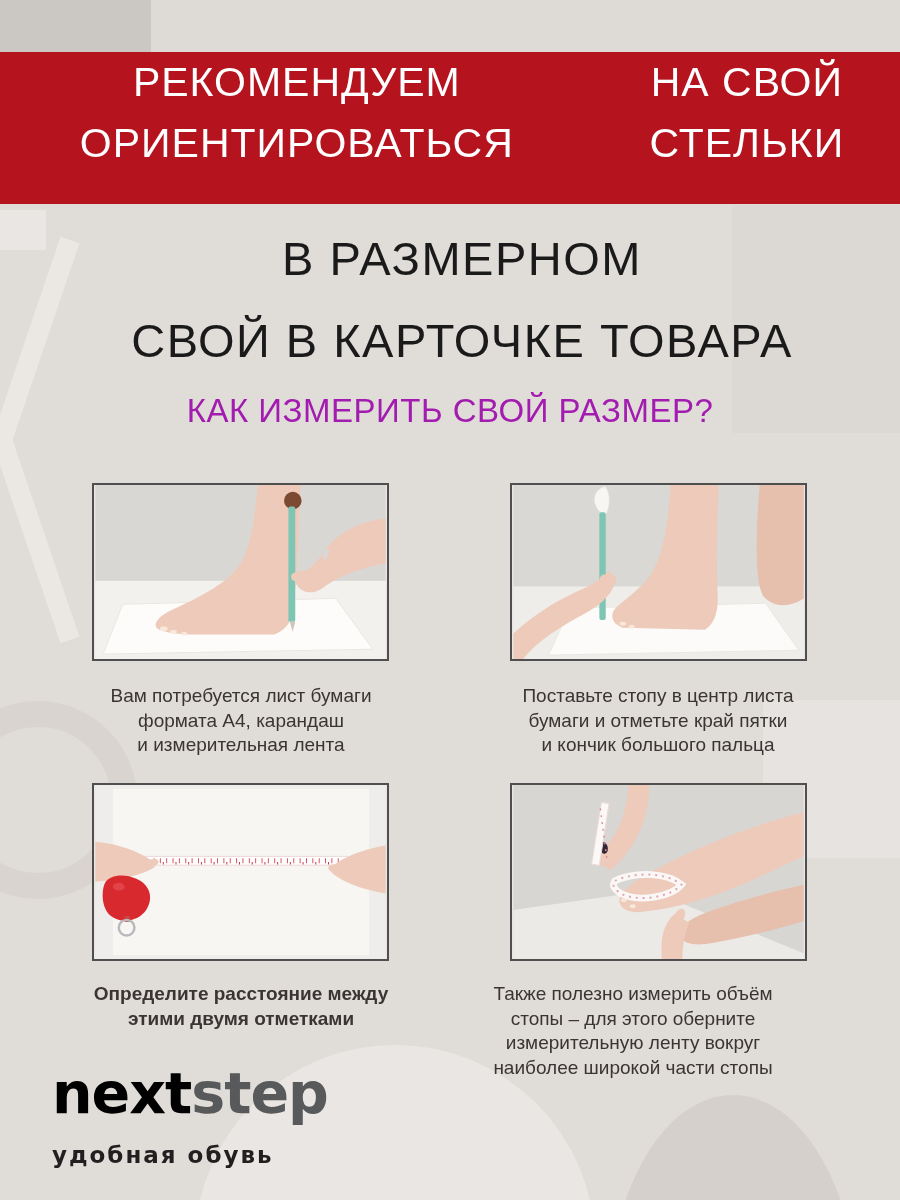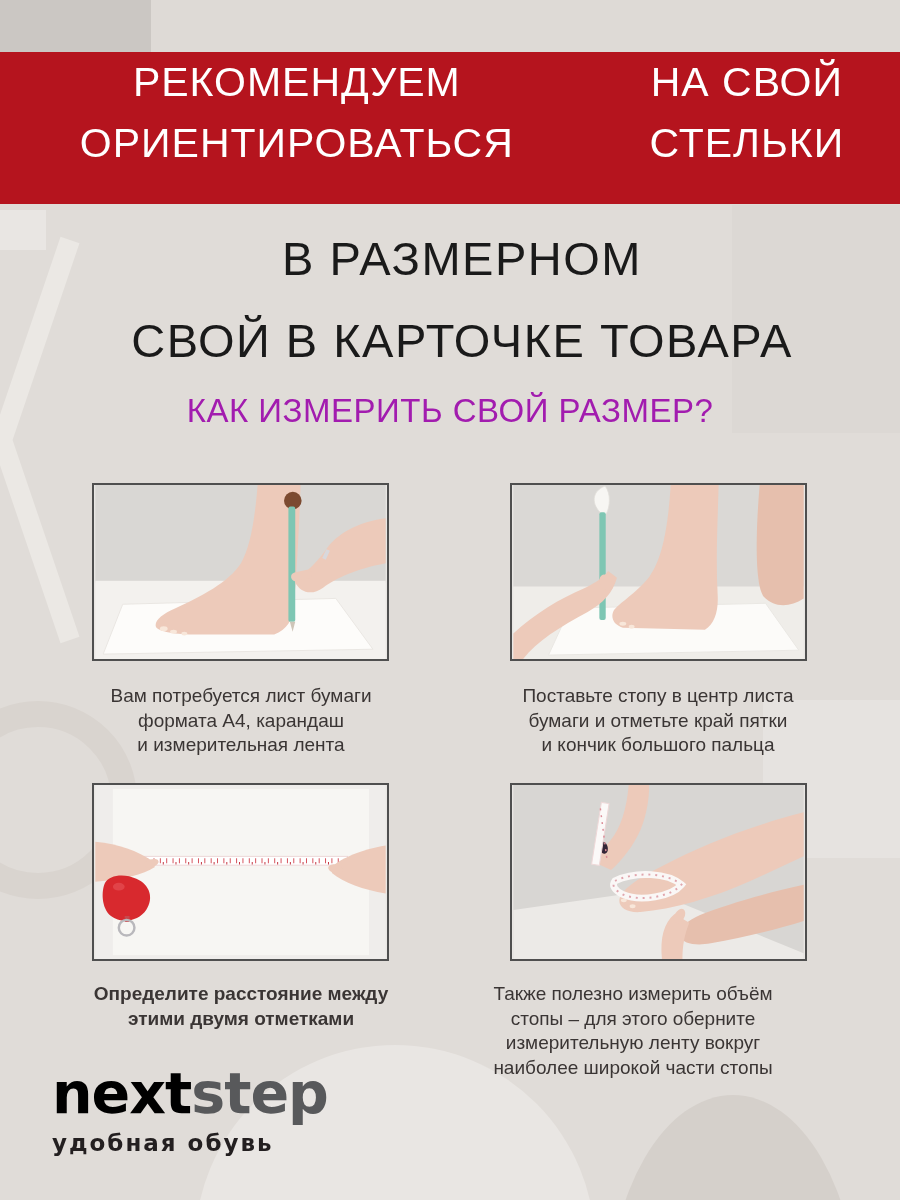--- a/index.html
+++ b/index.html
@@ -52,21 +52,21 @@
   #caption-1{left:61px;top:684px;}
   #caption-2{left:478px;top:684px;}
   #caption-3{left:61px;top:982px;font-weight:bold;}
   #caption-4{left:453px;top:982px;}
   
   #logo{position:absolute;z-index:2;left:52px;top:1064px;font-family:"DejaVu Sans",sans-serif;}
   #logo-word{font-size:57px;font-weight:700;line-height:58px;letter-spacing:-1px;}
   #logo-next{color:#000000;}
   #logo-step{color:#58595b;}
   #logo-tagline{
-    margin-top:8px;font-size:23px;font-weight:700;letter-spacing:2px;color:#231f20;
+    margin-top:20px;font-size:23px;font-weight:700;letter-spacing:2px;color:#231f20;
     font-family:"DejaVu Sans",sans-serif;
   }
 </style>
 </head>
 <body>
 
 <div id="poster">
 
   <div class="decor" id="top-strip"></div>
   <div class="decor" id="top-strip-left"></div>

